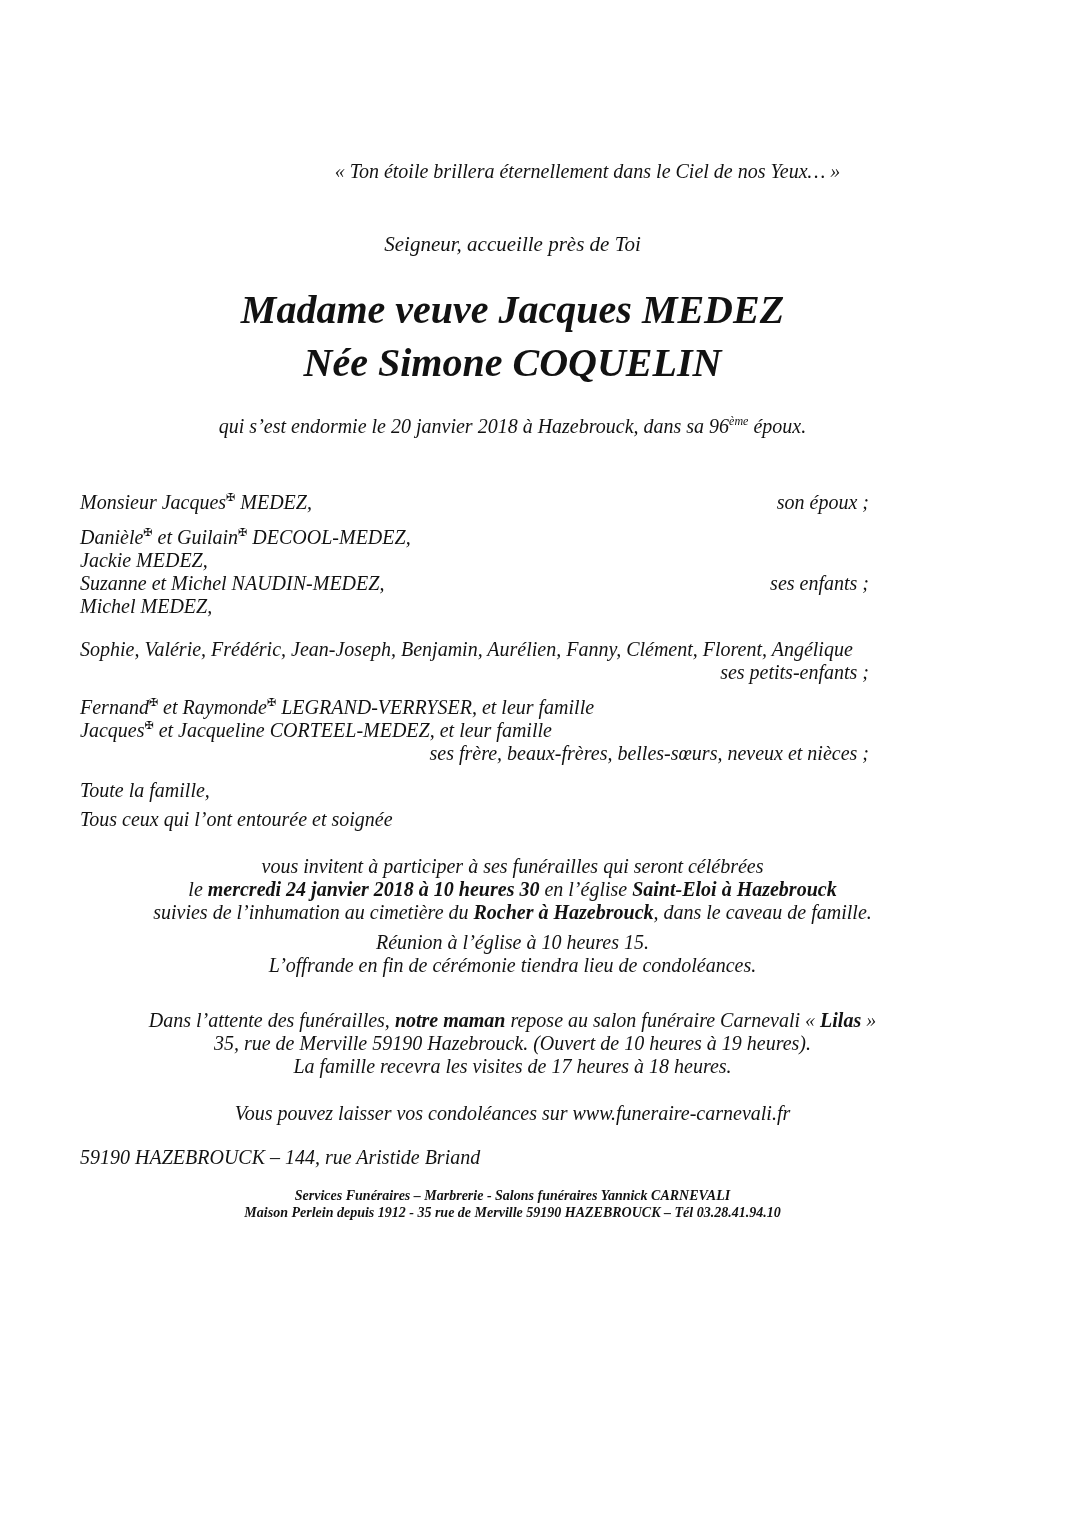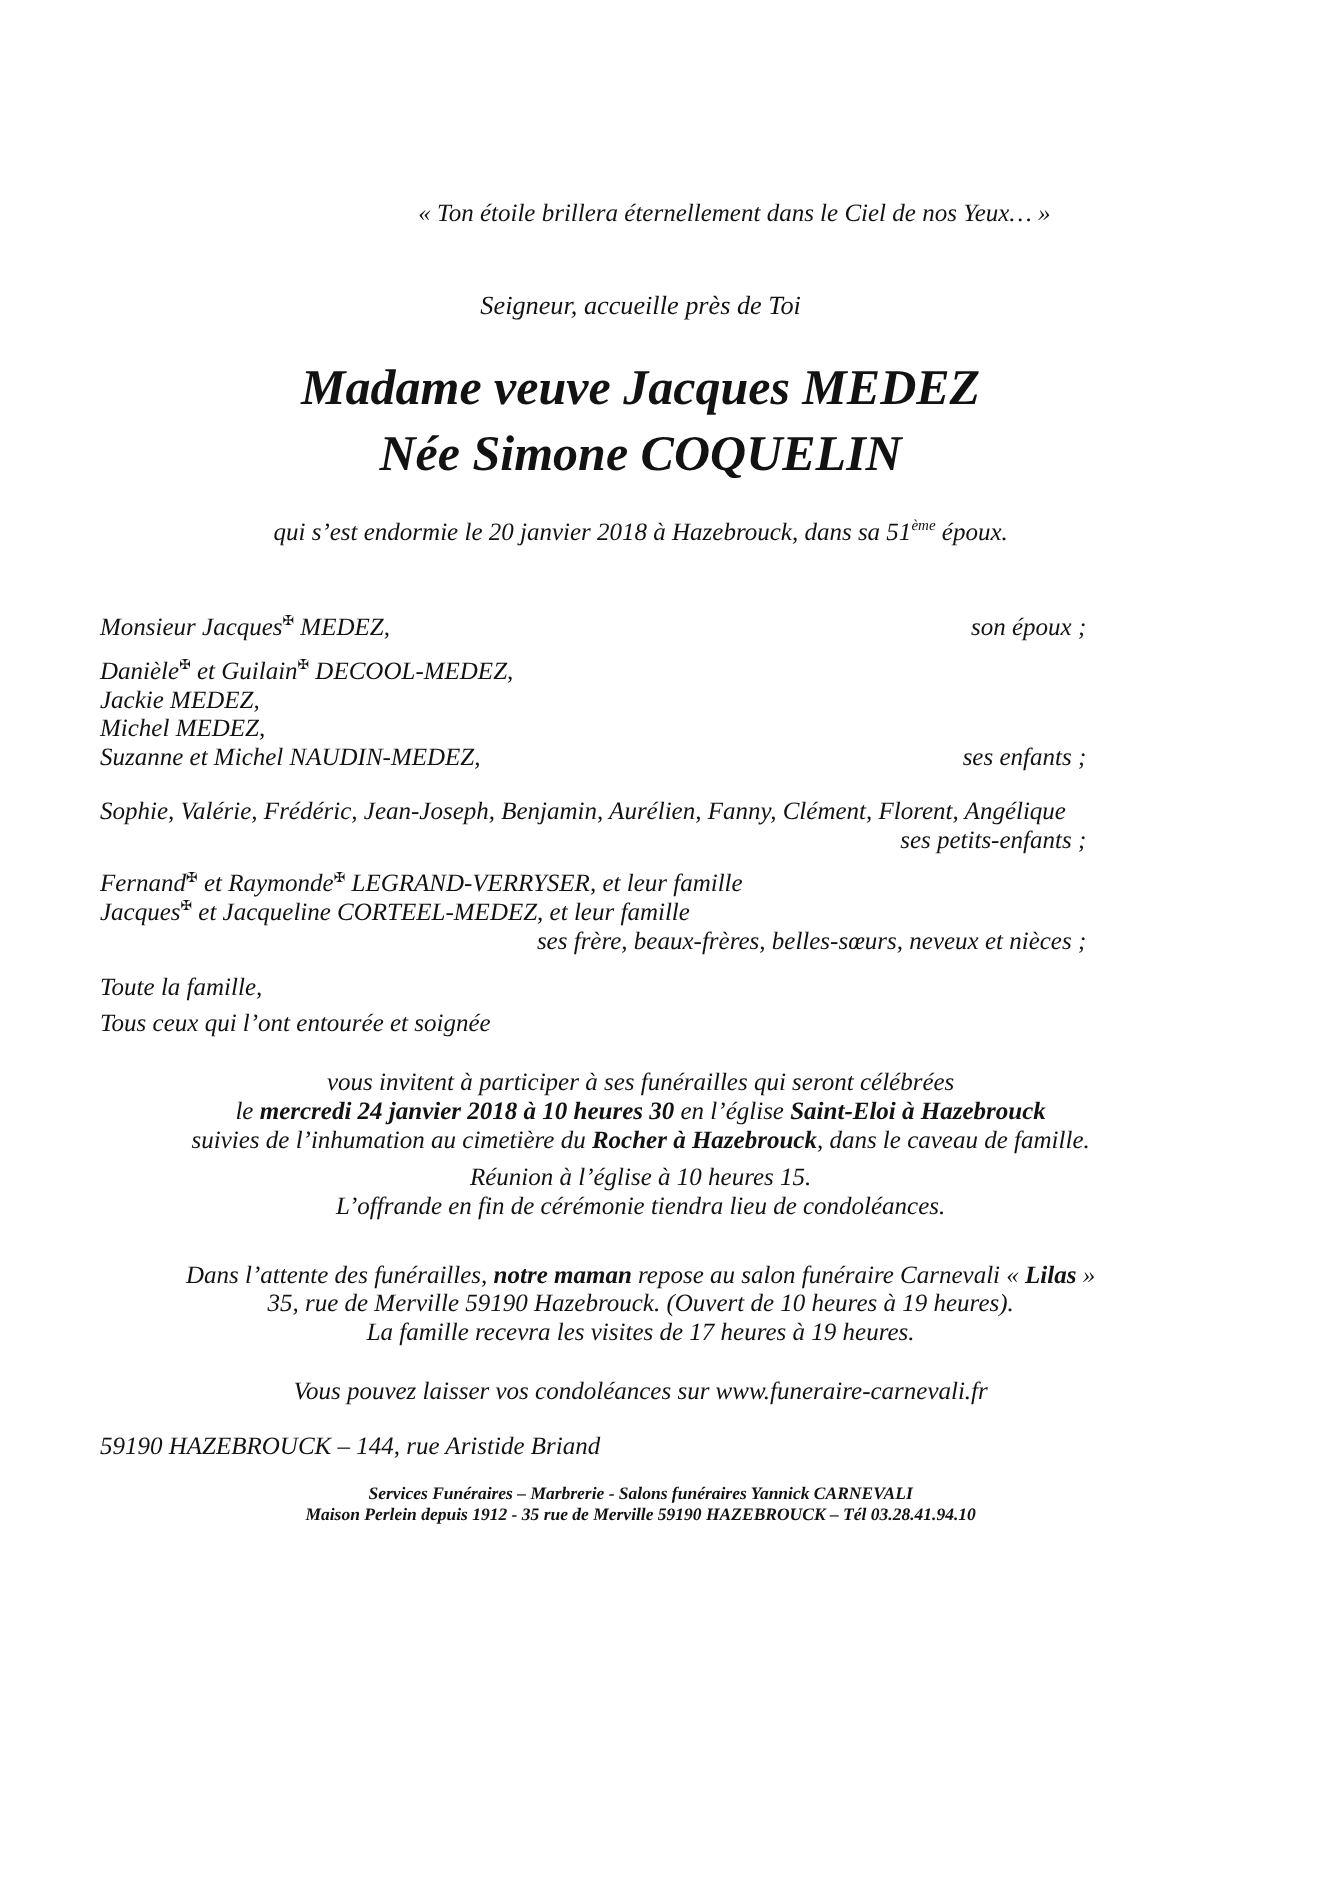--- a/index.html
+++ b/index.html
@@ -52,37 +52,37 @@
 
     <div class="quote line">« Ton étoile brillera éternellement dans le Ciel de nos Yeux… »</div>
 
     <div class="invoc">Seigneur, accueille près de Toi</div>
 
     <div class="title">
       <div>Madame veuve Jacques MEDEZ</div>
       <div>Née Simone COQUELIN</div>
     </div>
 
-    <div class="death line"><span>qui s’est endormie le 20 janvier 2018 à Hazebrouck, dans sa 51</span><sup class="ord">ème</sup><span> époux.</span></div>
+    <div class="death line"><span>qui s’est endormie le 20 janvier 2018 à Hazebrouck, dans sa 96</span><sup class="ord">ème</sup><span> époux.</span></div>
 
     <div class="fam-spouse">
       <div class="line withrel">
         <span><span>Monsieur Jacques</span><sup class="cross">✠</sup><span> MEDEZ,</span></span>
         <span class="rel">son époux ;</span>
       </div>
     </div>
 
     <div class="fam-children">
       <div class="line"><span>Danièle</span><sup class="cross">✠</sup><span> et Guilain</span><sup class="cross">✠</sup><span> DECOOL-MEDEZ,</span></div>
       <div class="line"><span>Jackie MEDEZ,</span></div>
-      <div class="line"><span>Michel MEDEZ,</span></div>
       <div class="line withrel">
         <span><span>Suzanne et Michel NAUDIN-MEDEZ,</span></span>
         <span class="rel">ses enfants ;</span>
       </div>
+      <div class="line"><span>Michel MEDEZ,</span></div>
     </div>
 
     <div class="fam-grand">
       <div class="line">Sophie, Valérie, Frédéric, Jean-Joseph, Benjamin, Aurélien, Fanny, Clément, Florent, Angélique</div>
       <div class="line rel-line">ses petits-enfants ;</div>
     </div>
 
 
     <div class="fam-siblings">
       <div class="line"><span>Fernand</span><sup class="cross">✠</sup><span> et Raymonde</span><sup class="cross">✠</sup><span> LEGRAND-VERRYSER, et leur famille</span></div>
@@ -101,21 +101,21 @@
     </div>
 
     <div class="funeral2">
       <div class="line">Réunion à l’église à 10 heures 15.</div>
       <div class="line">L’offrande en fin de cérémonie tiendra lieu de condoléances.</div>
     </div>
 
     <div class="vigil">
       <div class="line"><span>Dans l’attente des funérailles, </span><span class="b">notre maman</span><span> repose au salon funéraire Carnevali « </span><span class="b">Lilas</span><span> »</span></div>
       <div class="line">35, rue de Merville 59190 Hazebrouck. (Ouvert de 10 heures à 19 heures).</div>
-      <div class="line">La famille recevra les visites de 17 heures à 19 heures.</div>
+      <div class="line">La famille recevra les visites de 17 heures à 18 heures.</div>
     </div>
 
     <div class="condol line">Vous pouvez laisser vos condoléances sur www.funeraire-carnevali.fr</div>
 
     <div class="address line">59190 HAZEBROUCK – 144, rue Aristide Briand</div>
 
     <div class="footer">
       <div class="line">Services Funéraires – Marbrerie - Salons funéraires Yannick CARNEVALI</div>
       <div class="line">Maison Perlein depuis 1912 - 35 rue de Merville 59190 HAZEBROUCK – Tél 03.28.41.94.10</div>
     </div>

